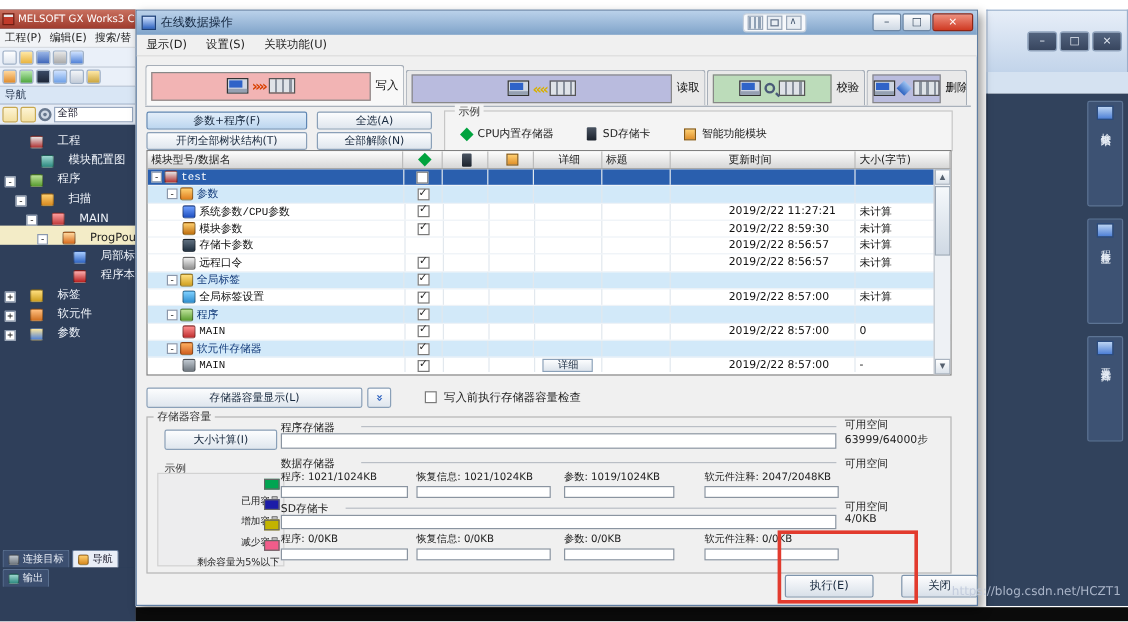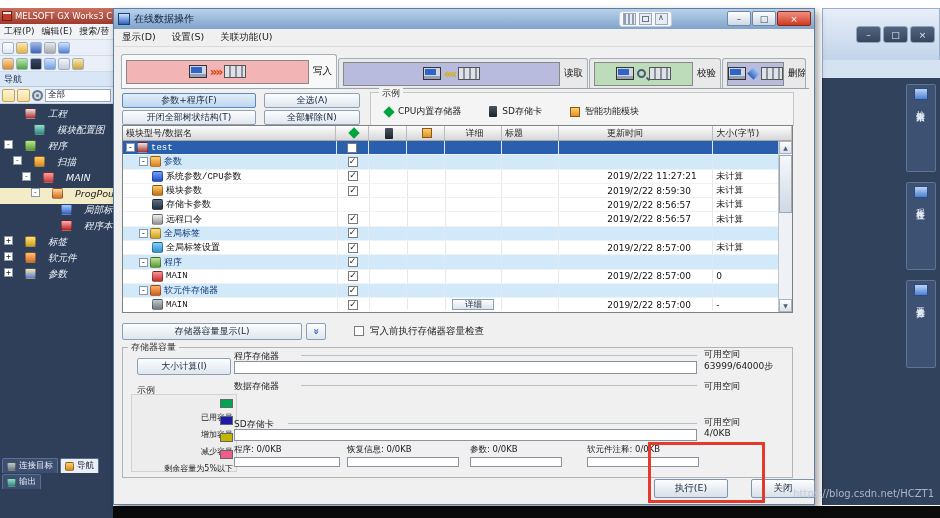--- a/index.html
+++ b/index.html
@@ -24,21 +24,21 @@
   .i-t6{background:linear-gradient(#ffe9a8,#caa43c);}
   .nav-header { height:15px; background:#d9e6f5; border-bottom:1px solid #b9c9dd; font-size:9px;
     display:flex; align-items:center; padding-left:4px; color:#23344e; }
   .nav-toolbar { height:17px; background:#e7edf7; border-bottom:1px solid #c8d3e2; display:flex; gap:2px; align-items:center; padding:0 2px; }
   .nav-tb-btn { width:13px; height:13px; border:1px solid #c8a84e; background:linear-gradient(#fdf4d4,#f3dfa0); border-radius:2px; }
   .gear { width:11px; height:11px; border-radius:50%; border:2px solid #68788e; background:#cfd8e4; position:relative; }
   .gear::after{ content:""; position:absolute; left:2px; top:2px; width:3px; height:3px; background:#68788e; border-radius:50%; }
   .nav-filter { flex:1; height:13px; background:#fff; border:1px solid #98a8c0; font-size:8.5px;
     display:flex; align-items:center; padding:0 2px; color:#223; }
   #nav-tree { background:#2f3f5a; height:351px; padding-top:4px; overflow:hidden; }
-  .tree-row { height:16px; display:flex; align-items:flex-start; gap:12px; color:#f0f4fa; font-size:9.5px; white-space:nowrap;font-style:italic; }
+  .tree-row { height:16px; display:flex; align-items:flex-end; gap:12px; color:#f0f4fa; font-size:9.5px; white-space:nowrap; }
   .tree-row.sel { background:#f3ecc7; color:#222; }
   .expando { width:9px; height:9px; background:#fff; border:1px solid #8a98ac; color:#222; font-size:8px;
     line-height:7px; text-align:center; flex:none; font-family:"DejaVu Sans Mono",monospace; }
   .chip { width:11px; height:11px; border-radius:2px; border:1px solid rgba(0,0,0,.35); flex:none; }
   .ic-project{background:linear-gradient(#e8e8e8,#b03030);} .ic-module-config{background:linear-gradient(#9fd8d0,#2c8a80);}
   .ic-program-group{background:linear-gradient(#bfe39a,#5a9e32);} .ic-scan{background:linear-gradient(#ffd070,#d88a20);}
   .ic-main{background:linear-gradient(#ff9f9f,#c03a3a);} .ic-progpou{background:linear-gradient(#ffd9a0,#d86a1a);}
   .ic-local-label{background:linear-gradient(#a8ccff,#2d62c0);} .ic-program-body{background:linear-gradient(#ffb0b0,#b82020);}
   .ic-label{background:linear-gradient(#ffe080,#cfa020);} .ic-device{background:linear-gradient(#ffc080,#d07020);}
   .ic-parameter{background:linear-gradient(#ffe9a0,#4d7fd6);}
@@ -646,20 +646,38 @@
         </div>
 
       <span class="sec-label" style="left:111px;top:2px;">程序存储器</span>
       <span class="sec-rule" style="left:178px;top:7px;width:396px;"></span>
       <div class="cap-bar" style="top:13px;"></div>
       <span class="avail-label" style="top:0px;">可用空间</span>
       <span class="avail-value" style="top:12px;">63999/64000步</span>
 
       <span class="sec-label" style="left:111px;top:32px;">数据存储器</span>
       <span class="sec-rule" style="left:178px;top:37px;width:396px;"></span>
+      <div class="fields-row" id="fields-data">
+          <span class="fld f0">
+            <span class="fld-label">程序: 1021/1024KB</span>
+            <span class="fld-box"></span>
+          </span>
+          <span class="fld f1">
+            <span class="fld-label">恢复信息: 1021/1024KB</span>
+            <span class="fld-box"></span>
+          </span>
+          <span class="fld f2">
+            <span class="fld-label">参数: 1019/1024KB</span>
+            <span class="fld-box"></span>
+          </span>
+          <span class="fld f3">
+            <span class="fld-label">软元件注释: 2047/2048KB</span>
+            <span class="fld-box"></span>
+          </span>
+        </div>
       <span class="avail-label" style="top:32px;">可用空间</span>
 
       <span class="sec-label" style="left:111px;top:70px;">SD存储卡</span>
       <span class="sec-rule" style="left:165px;top:75px;width:409px;"></span>
       <div class="cap-bar" style="top:81px;height:12px;"></div>
       <div class="fields-row" id="fields-sd">
           <span class="fld f0">
             <span class="fld-label">程序: 0/0KB</span>
             <span class="fld-box"></span>
           </span>

